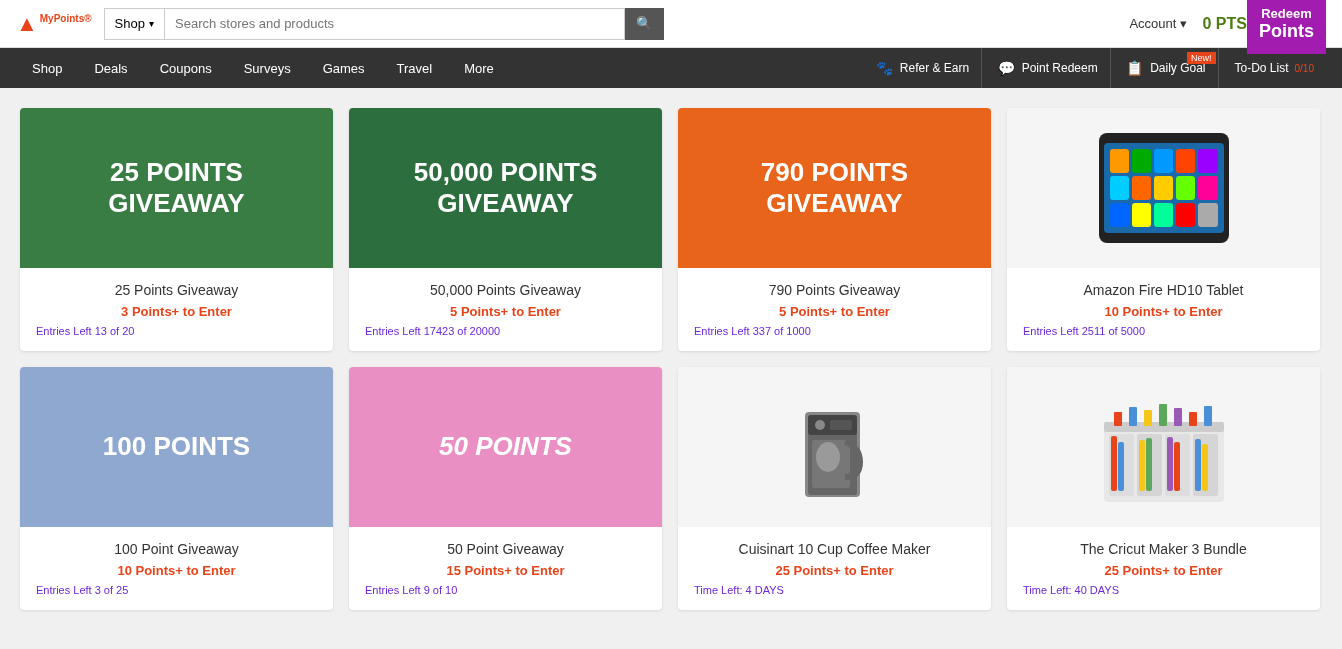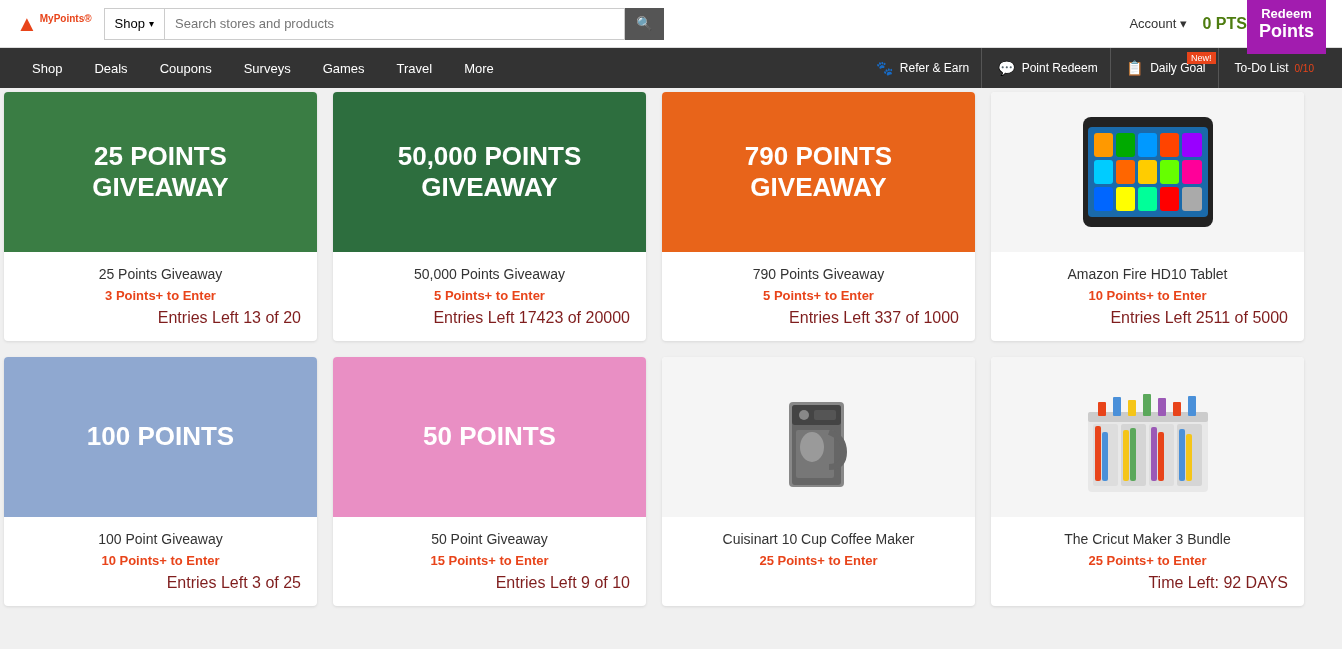--- a/index.html
+++ b/index.html
@@ -161,21 +161,21 @@
       position: relative;
     }
     .todo-count {
       font-size: 10px;
       color: #e8441a;
     }
 
     
     .main {
       background: #f0f0f0;
-      padding: 4px;
+      padding: 20px;
     }
     .cards-grid {
       display: grid;
       grid-template-columns: repeat(4, 1fr);
       gap: 16px;
       max-width: 1300px;
     }
     .card {
       background: white;
       border-radius: 4px;
@@ -186,21 +186,21 @@
       width: 100%;
       height: 160px;
       display: flex;
       align-items: center;
       justify-content: center;
     }
     .card-image.green { background: #3a7d44; }
     .card-image.dark-green { background: #2d6e3e; }
     .card-image.orange { background: #e8641a; }
     .card-image.blue { background: #8fa8d0; }
-    .card-image.pink { background: #e98fc4; }
+    .card-image.pink { background: #e98fc4; font-style: italic; }
     .card-image-text {
       color: white;
       font-size: 26px;
       font-weight: bold;
       text-align: center;
       padding: 20px;
       text-transform: uppercase;
       line-height: 1.2;
     }
     .card-img {
@@ -222,23 +222,23 @@
       text-align: center;
     }
     .card-points {
       font-size: 13px;
       color: #e8441a;
       text-align: center;
       margin-bottom: 6px;
       font-weight: bold;
     }
     .card-entries {
-      font-size: 16px;
-      color: #7f1d1d;
-      text-align: right;
+      font-size: 11px;
+      color: #6d28d9;
+      text-align: left;
     }
 
     
     .tablet-placeholder {
       width: 130px;
       height: 110px;
       background: #222;
       border-radius: 8px;
       display: flex;
       align-items: center;
@@ -446,20 +446,21 @@
           <rect x="22" y="58" width="38" height="48" rx="2" fill="#777"></rect>
 
           <ellipse cx="38" cy="75" rx="12" ry="15" fill="#aaa" opacity="0.7"></ellipse>
 
           <path d="M55 60 Q70 65 70 80 Q70 95 55 95" stroke="#666" stroke-width="6" fill="none"></path>
         </svg>
       </div>
       <div class="card-body">
         <div class="card-title">Cuisinart 10 Cup Coffee Maker</div>
         <div class="card-points">25 Points+ to Enter</div>
+        <div class="card-entries">Time Left: 4 DAYS</div>
       </div>
     </div>
 
     <div class="card">
       <div class="card-img">
         <svg width="140" height="130" viewBox="0 0 140 130">
 
           <rect x="10" y="40" width="120" height="80" rx="4" fill="#e8e8e8"></rect>
           <rect x="10" y="40" width="120" height="10" rx="2" fill="#ccc"></rect>
 
@@ -482,18 +483,18 @@
           <rect x="50" y="28" width="8" height="16" rx="1" fill="#f5c518"></rect>
           <rect x="65" y="22" width="8" height="22" rx="1" fill="#5ba85b"></rect>
           <rect x="80" y="26" width="8" height="18" rx="1" fill="#9b59b6"></rect>
           <rect x="95" y="30" width="8" height="14" rx="1" fill="#e8441a"></rect>
           <rect x="110" y="24" width="8" height="20" rx="1" fill="#4a90d9"></rect>
         </svg>
       </div>
       <div class="card-body">
         <div class="card-title">The Cricut Maker 3 Bundle</div>
         <div class="card-points">25 Points+ to Enter</div>
-        <div class="card-entries">Time Left: 92 DAYS</div>
+        <div class="card-entries">Time Left: 40 DAYS</div>
       </div>
     </div>
 
   </div>
 </div>
 
 </body></html>

